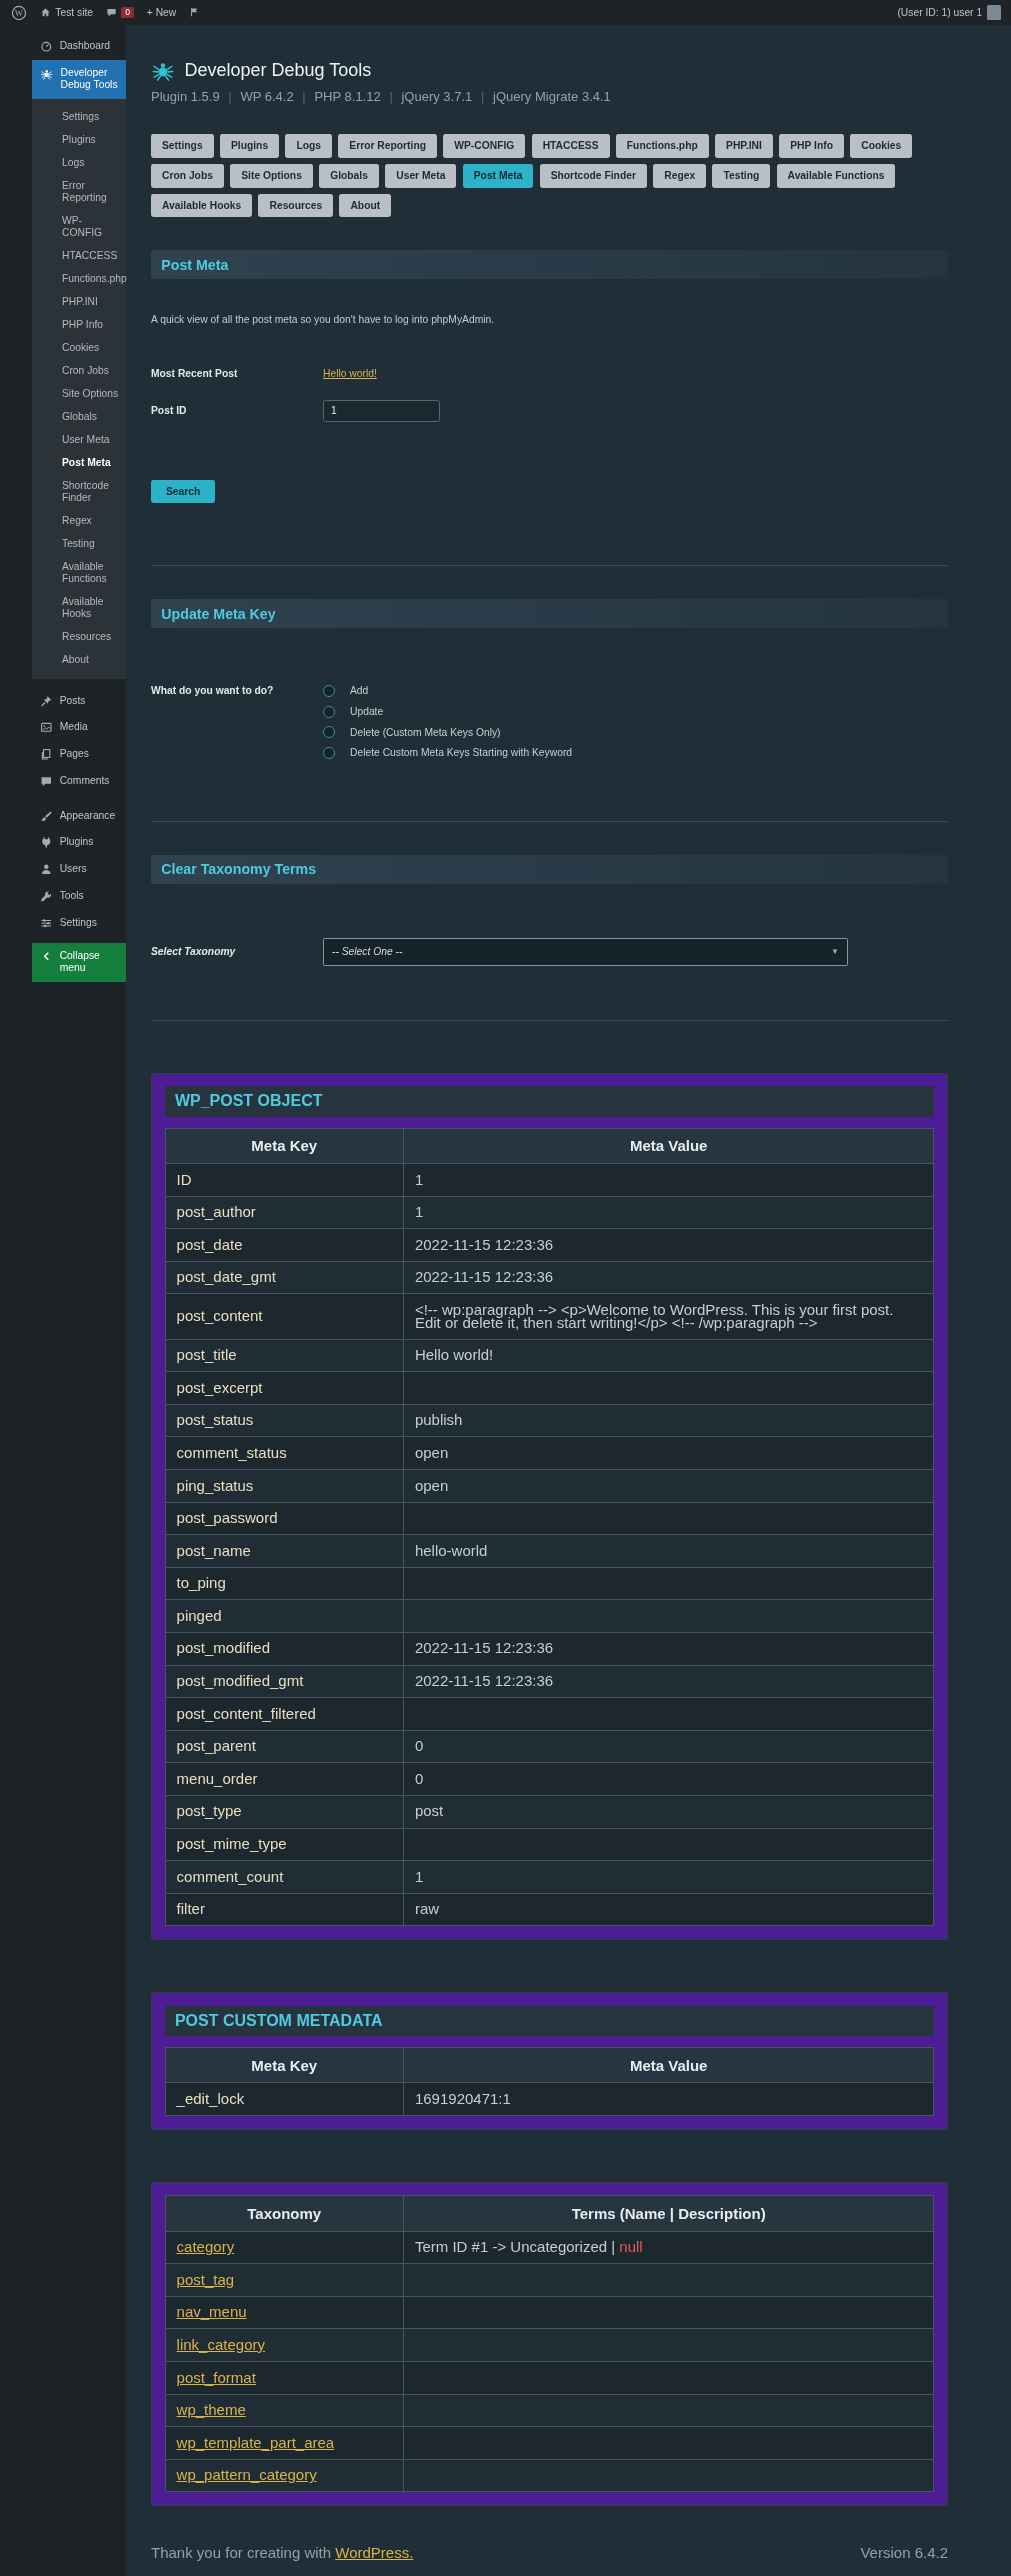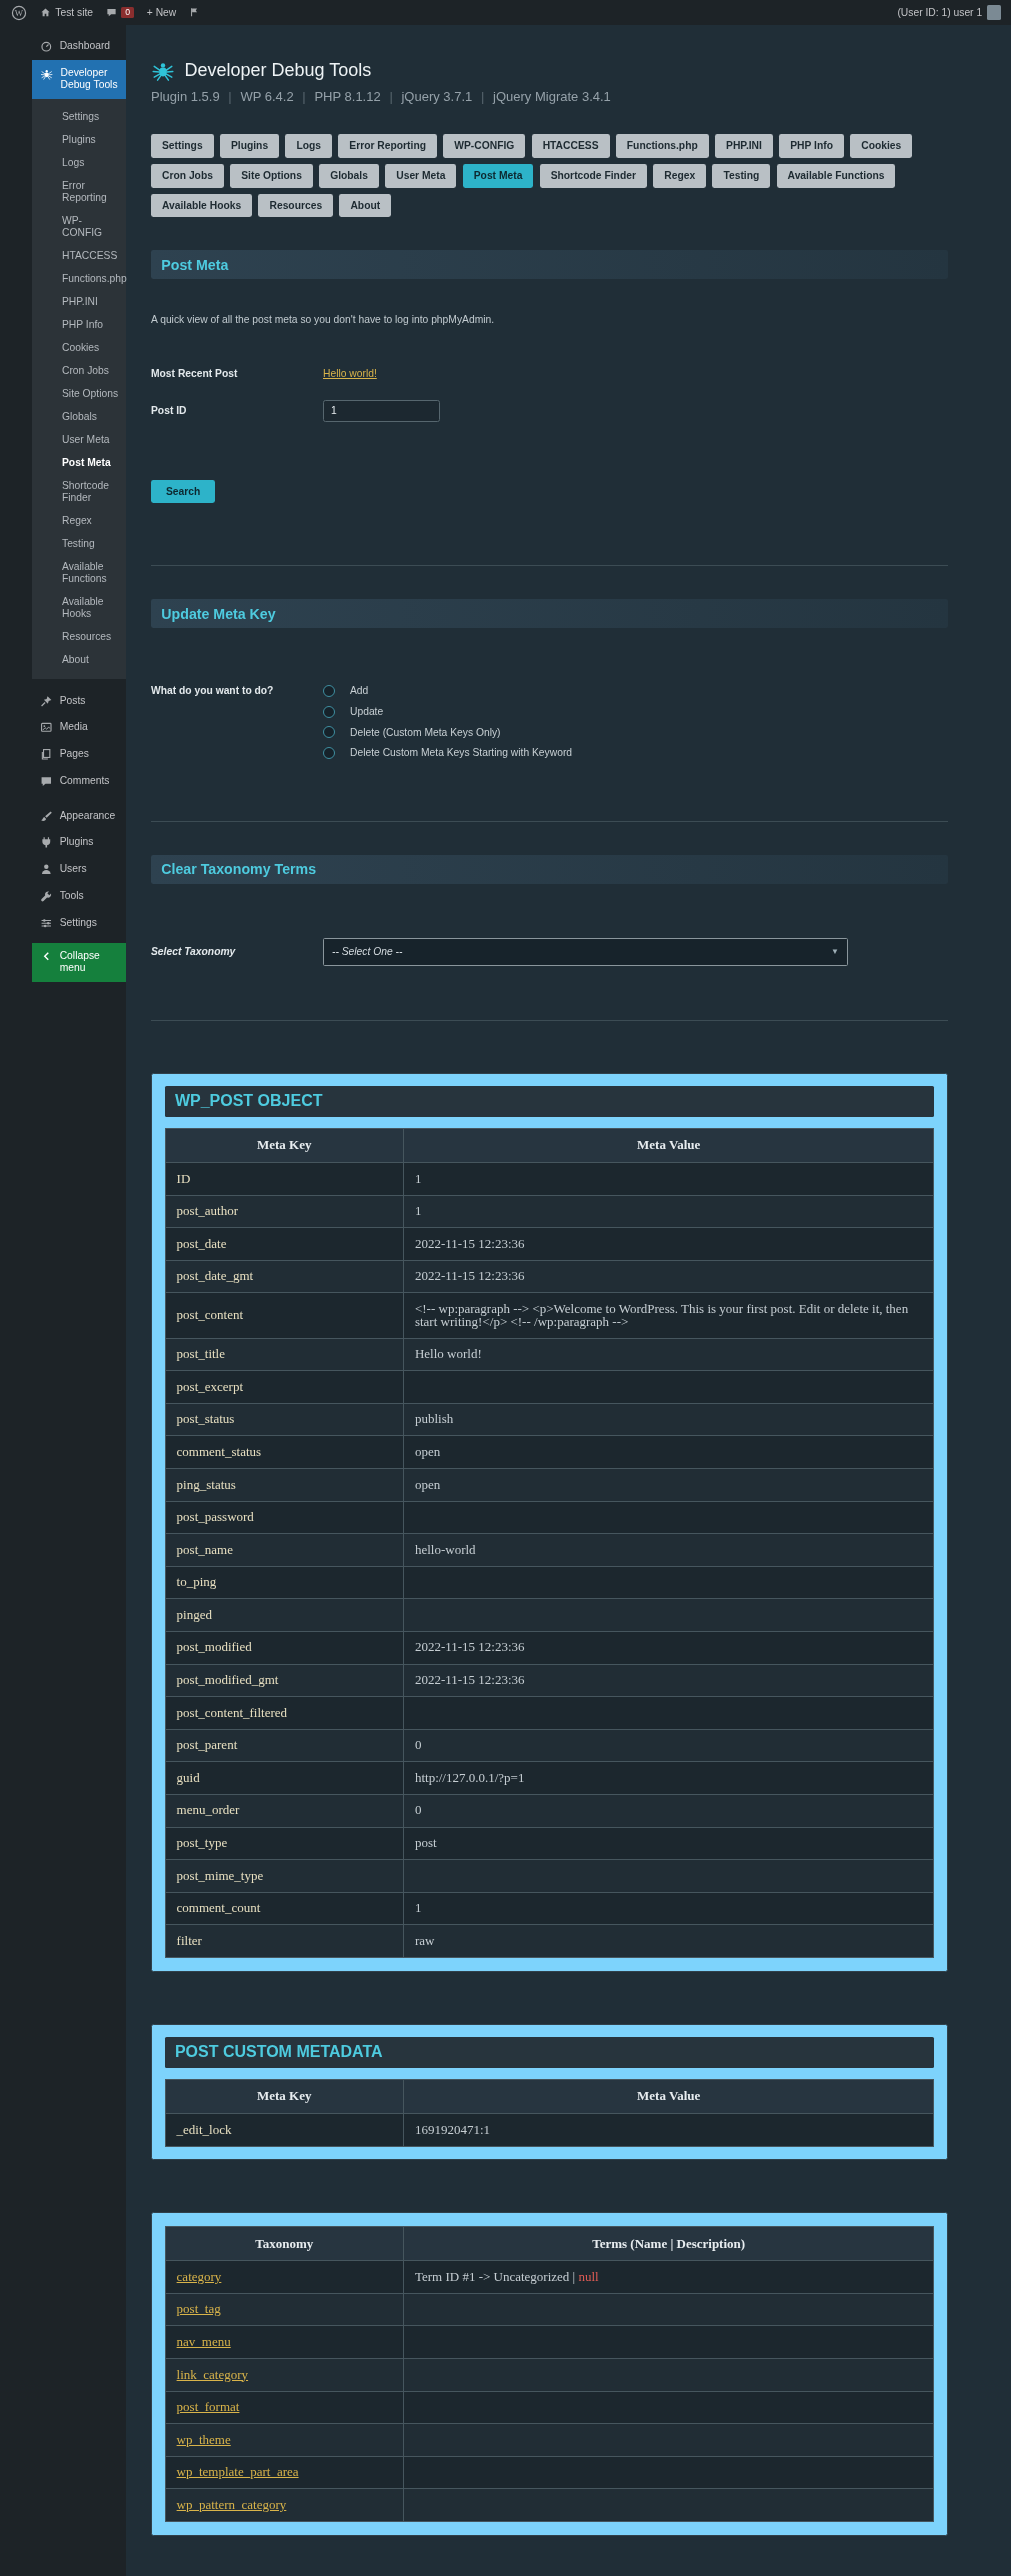--- a/index.html
+++ b/index.html
@@ -99,28 +99,28 @@
 
   .select-box {
     width: 525px; height: 28px; background: #17232b; border: 0.8px solid #8a969c;
     border-radius: 1.6px; display: flex; align-items: center; justify-content: space-between;
     padding: 0 8px; color: #d5dce0; cursor: pointer;
   }
   .select-arrow { color: #9fb0b8; font-size: 8px; }
 
   
   .panel {
-    margin-top: 52px; background: #7dd3fc; border: 0.8px solid #30404a;
+    margin-top: 52px; background: #4c1d95; border: 0.8px solid #30404a;
     border-radius: 2.4px; padding: 12.6px;
   }
   .panel-bar {
     background: #27343d; color: #4ecbdf; font-size: 16px; font-weight: 700;
     padding: 6.3px 10.3px; border-radius: 1.6px;
   }
-  .data-table { width: 100%; border-collapse: collapse; margin-top: 11px; font-size: 13px; font-family: Liberation Serif, serif; }
+  .data-table { width: 100%; border-collapse: collapse; margin-top: 11px; font-size: 15px; }
   .data-table.flush { margin-top: 0; }
   .data-table th {
     background: #273540; color: #e8edf0; font-weight: 700; text-align: center;
     padding: 8.7px 8px; border: 0.8px solid #46565e;
   }
   .data-table td { padding: 9.5px 11px; border: 0.8px solid #46565e; height: 32px; line-height: 12.6px; }
   .data-table td.key { width: 31%; color: #e7dfc0; }
   .data-table td.val { color: #c6ced3; word-break: break-word; }
   .data-table tbody tr:nth-child(odd) td { background: #1c272e; }
   .data-table tbody tr:nth-child(even) td { background: #212d35; }
@@ -551,24 +551,20 @@
               <tr>
                 <td class="key">post_content_filtered</td>
                 <td class="val"></td>
               </tr>
 
               <tr>
                 <td class="key">post_parent</td>
                 <td class="val">0</td>
               </tr>
 
-              <tr>
-                <td class="key">guid</td>
-                <td class="val">http://127.0.0.1/?p=1</td>
-              </tr>
 
               <tr>
                 <td class="key">menu_order</td>
                 <td class="val">0</td>
               </tr>
 
               <tr>
                 <td class="key">post_type</td>
                 <td class="val">post</td>
               </tr>

